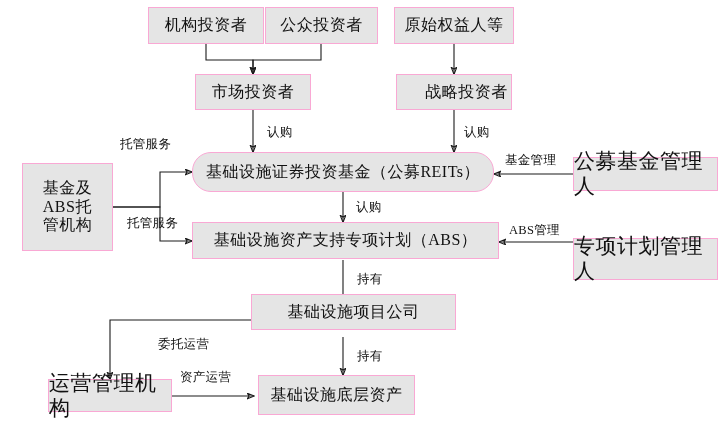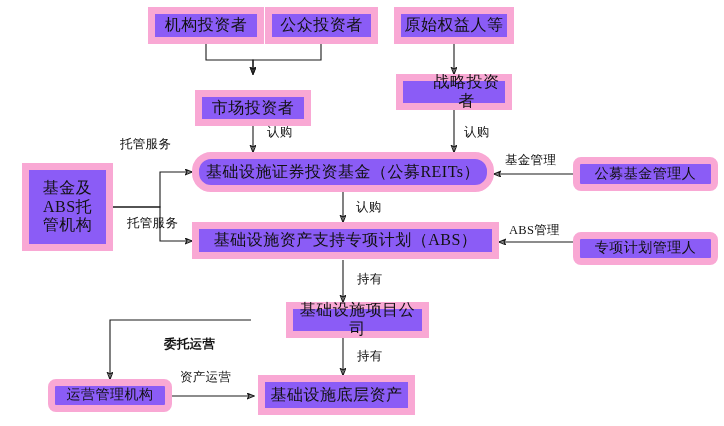--- a/index.html
+++ b/index.html
@@ -6,33 +6,32 @@
   body{font-family:"Liberation Serif","DejaVu Serif",serif;}
   #canvas{
     position:relative;
     width:724px;height:426px;
     background:#ffffff;
     overflow:hidden;
   }
   .node{
     position:absolute;
     box-sizing:border-box;
-    border:7px solid #f9a8d4;
-    background:#8b5cf6;
+    border:1px solid #f9a8d4;
+    background:#e5e5e5;
     display:flex;
     align-items:center;
     justify-content:center;
-    text-align:center;
     color:#111111;
     line-height:1.18;
     letter-spacing:0.5px;
     white-space:pre-line;
     z-index:3;
   }
-  .n-sm{font-size:14px;border-radius:8px;}
+  .n-sm{font-size:21px;}
   .n-md{font-size:16px;}
   .n-lg{font-size:16px;}
   .edge-label{
     position:absolute;
     font-size:12.5px;
     color:#111111;
     white-space:nowrap;
     letter-spacing:0.3px;
     z-index:4;
     background:transparent;
@@ -90,37 +89,37 @@
 
     <line x1="172" y1="396" x2="254" y2="396" marker-end="url(#arrow)"></line>
   </svg>
 
   <div class="node n-md" style="left:148px;top:7px;width:116px;height:37px;">机构投资者</div>
 
   <div class="node n-md" style="left:394px;top:7px;width:120px;height:37px;">原始权益人等</div>
 
   <div class="node n-md" style="left:265px;top:7px;width:113px;height:37px;">公众投资者</div>
 
-  <div class="node n-md" style="left:195px;top:74px;width:116px;height:36px;margin-top:16px;">市场投资者</div>
+  <div class="node n-md" style="left:195px;top:74px;width:116px;height:36px;">市场投资者</div>
 
   <div class="node n-md" style="left:396px;top:74px;width:116px;height:36px;padding-left:25px;">战略投资者</div>
 
   <div class="node n-lg" style="left:22px;top:163px;width:91px;height:88px;">基金及
 ABS托
 管机构</div>
 
   <div class="node n-md" style="left:192px;top:152px;width:302px;height:40px;border-radius:19px;">基础设施证券投资基金（公募REITs）</div>
 
   <div class="node n-sm" style="left:573px;top:157px;width:145px;height:34px;">公募基金管理人</div>
 
   <div class="node n-md" style="left:192px;top:222px;width:307px;height:37px;">基础设施资产支持专项计划（ABS）</div>
 
-  <div class="node n-sm" style="left:573px;top:232px;width:145px;height:33px;">专项计划管理人</div>
+  <div class="node n-sm" style="left:573px;top:238px;width:145px;height:42px;">专项计划管理人</div>
 
-  <div class="node n-lg" style="left:251px;top:302px;width:143px;height:36px;margin-left:35px;">基础设施项目公司</div>
+  <div class="node n-lg" style="left:251px;top:294px;width:205px;height:36px;">基础设施项目公司</div>
 
   <div class="node n-sm" style="left:48px;top:379px;width:124px;height:33px;">运营管理机构</div>
 
   <div class="node n-lg" style="left:258px;top:375px;width:157px;height:40px;">基础设施底层资产</div>
 
   <div class="edge-label" style="left:267px;top:124px;">认购</div>
 
   <div class="edge-label" style="left:464px;top:124px;">认购</div>
 
   <div class="edge-label" style="left:120px;top:136px;">托管服务</div>
@@ -128,19 +127,19 @@
   <div class="edge-label" style="left:127px;top:215px;">托管服务</div>
 
   <div class="edge-label" style="left:505px;top:152px;">基金管理</div>
 
   <div class="edge-label" style="left:356px;top:199px;">认购</div>
 
   <div class="edge-label" style="left:509px;top:222px;">ABS管理</div>
 
   <div class="edge-label" style="left:357px;top:271px;">持有</div>
 
-  <div class="edge-label" style="left:164px;top:336px;font-weight:bold;">委托运营</div>
+  <div class="edge-label" style="left:158px;top:336px;">委托运营</div>
 
   <div class="edge-label" style="left:357px;top:348px;">持有</div>
 
   <div class="edge-label" style="left:180px;top:369px;">资产运营</div>
 
 </div>
 
 </body></html>

